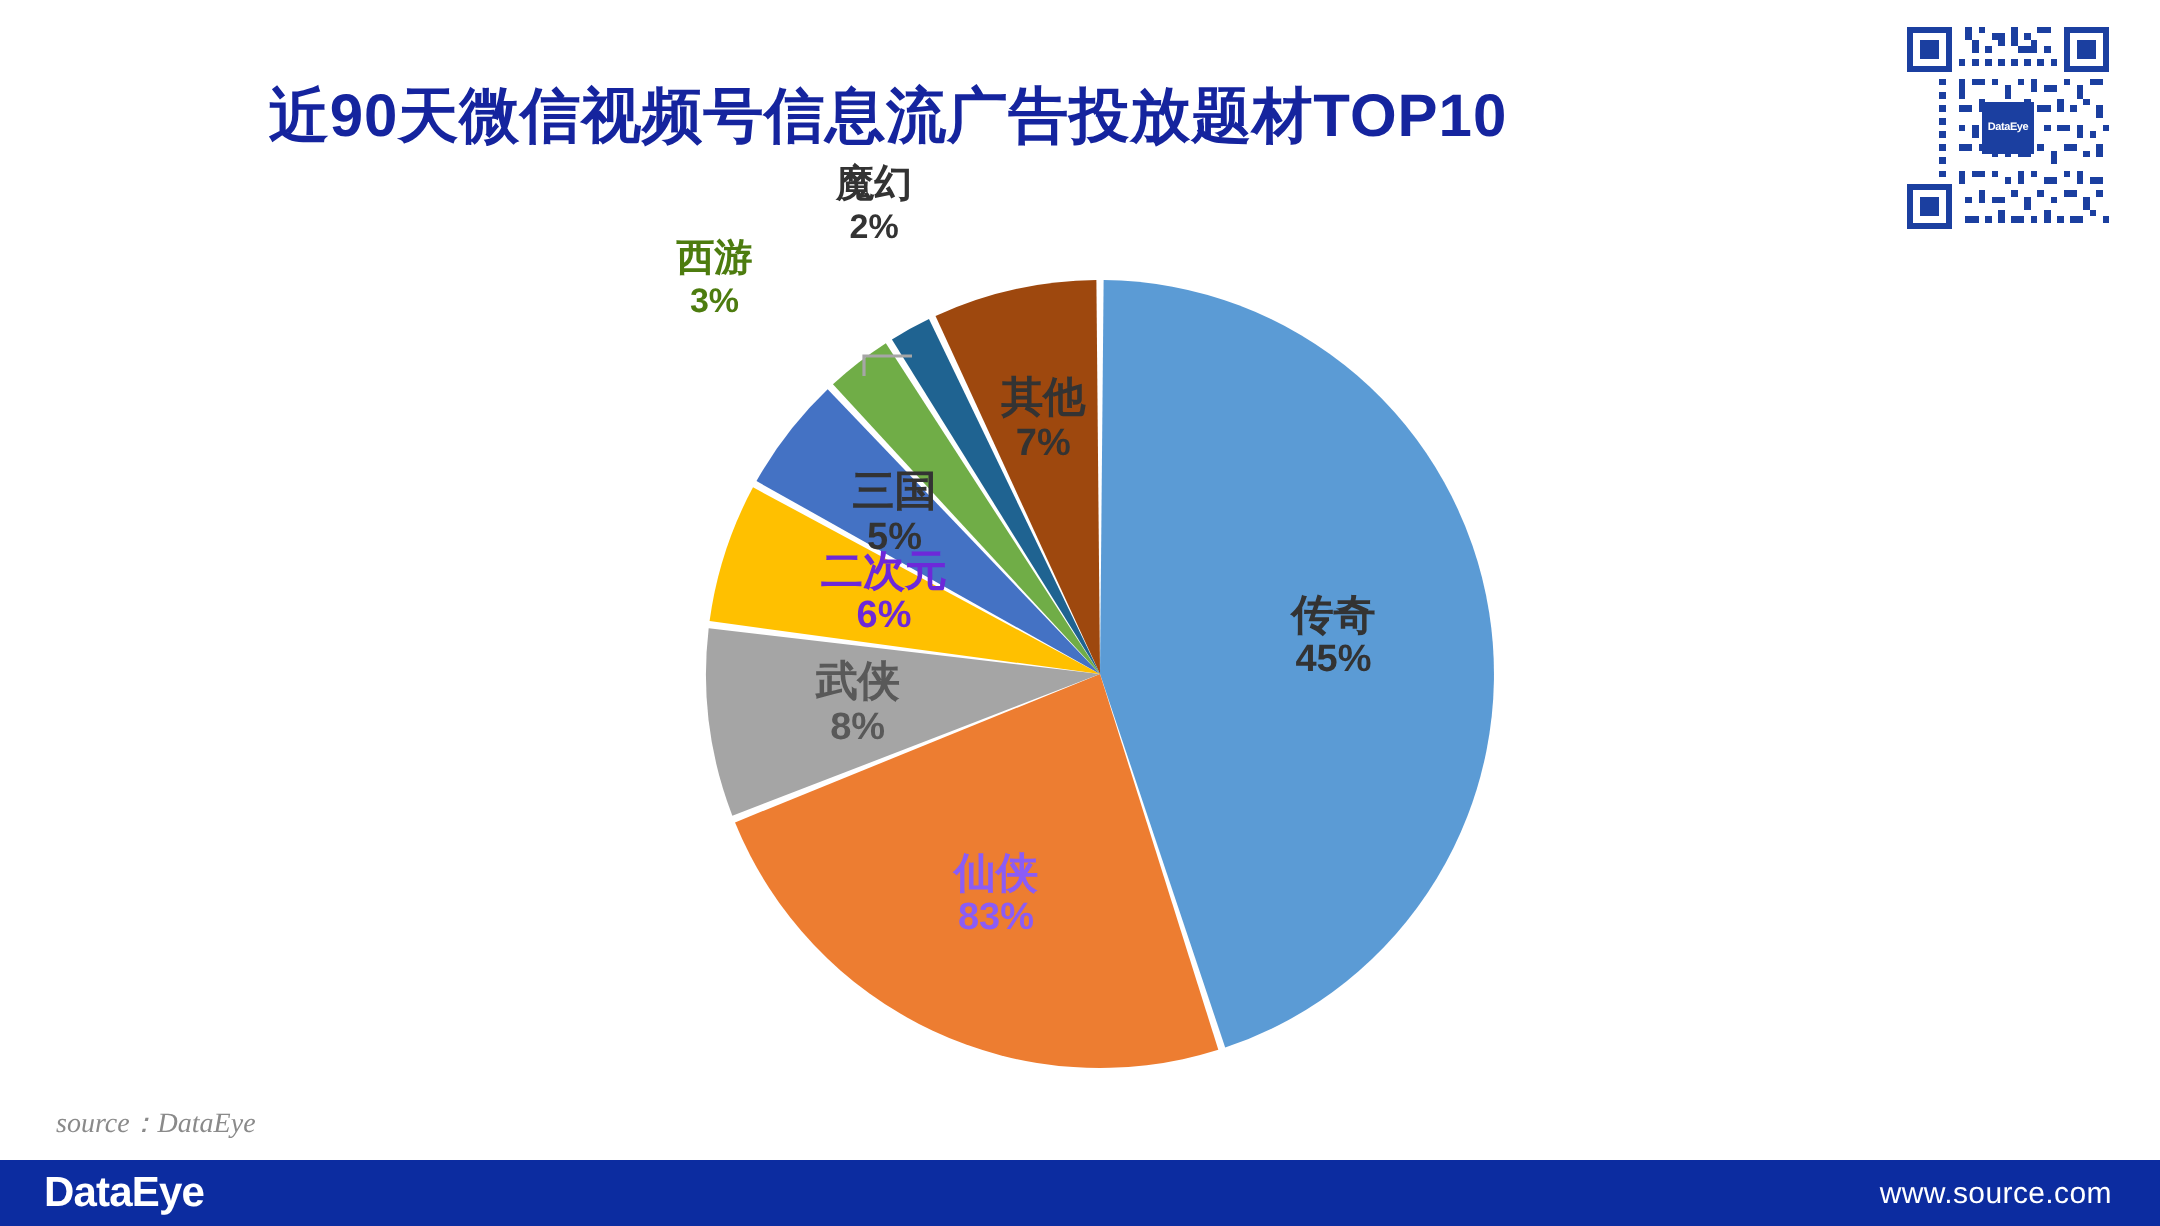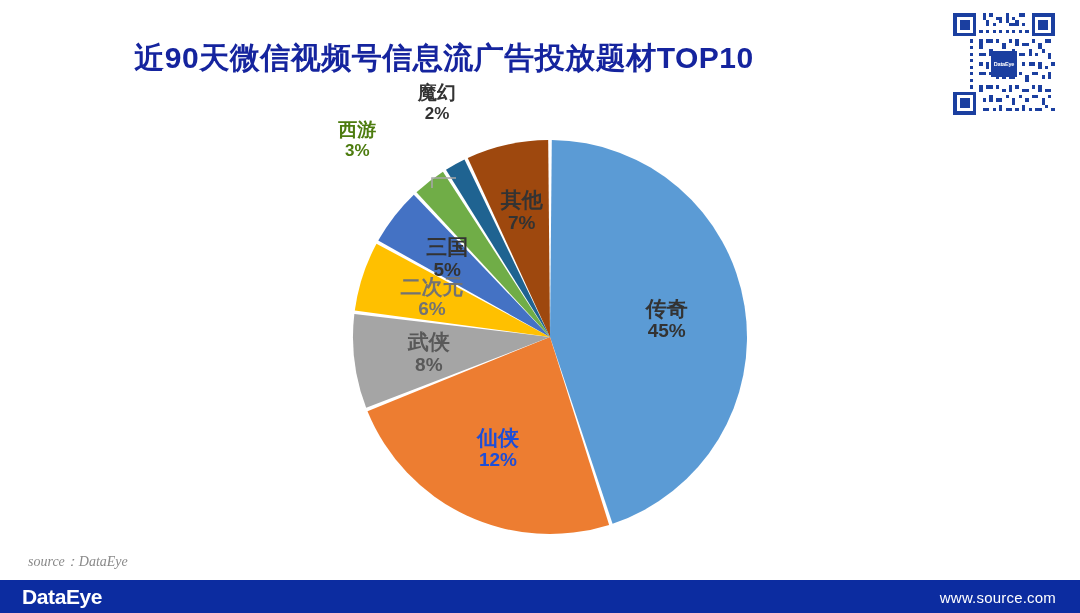--- a/index.html
+++ b/index.html
@@ -272,29 +272,29 @@
       </g>
     <g id="pie-leaders" stroke="#A6A6A6" stroke-width="1.6" fill="none">
       <path d="M 152 73 L 152 63 L 176 63"></path>
     </g>
   </svg>
   <div id="pie-labels">
       <div class="slice-label" style="left: 386.745px; top: 203.509px; transform: translate(-50%, -50%); color: rgb(51, 51, 51);">
         <span class="name">传奇</span>
         <span class="pct">45%</span>
       </div>
-      <div class="slice-label" style="left: 217.995px; top: 332.516px; transform: translate(-50%, -50%); color: #1d4ed8;">
+      <div class="slice-label" style="left: 217.995px; top: 332.516px; transform: translate(-50%, -50%); color: #8b5cf6;">
         <span class="name">仙侠</span>
-        <span class="pct">12%</span>
+        <span class="pct">83%</span>
       </div>
       <div class="slice-label" style="left: 148.823px; top: 237.308px; transform: translate(-50%, -50%); color: rgb(89, 89, 89);">
         <span class="name">武侠</span>
         <span class="pct">8%</span>
       </div>
-      <div class="slice-label" style="left: 152px; top: 181.822px; transform: translate(-50%, -50%); color: #737373;">
+      <div class="slice-label" style="left: 162px; top: 181.822px; transform: translate(-50%, -50%); color: #6d28d9;">
         <span class="name">二次元</span>
         <span class="pct">6%</span>
       </div>
       <div class="slice-label" style="left: 167.264px; top: 142.31px; transform: translate(-50%, -50%); color: rgb(51, 51, 51);">
         <span class="name">三国</span>
         <span class="pct">5%</span>
       </div>
       <div class="slice-label small" style="left: 77.2573px; top: 24.3395px; transform: translate(-50%, -50%); color: #4d7c0f;">
         <span class="name">西游</span>
         <span class="pct">3%</span>

